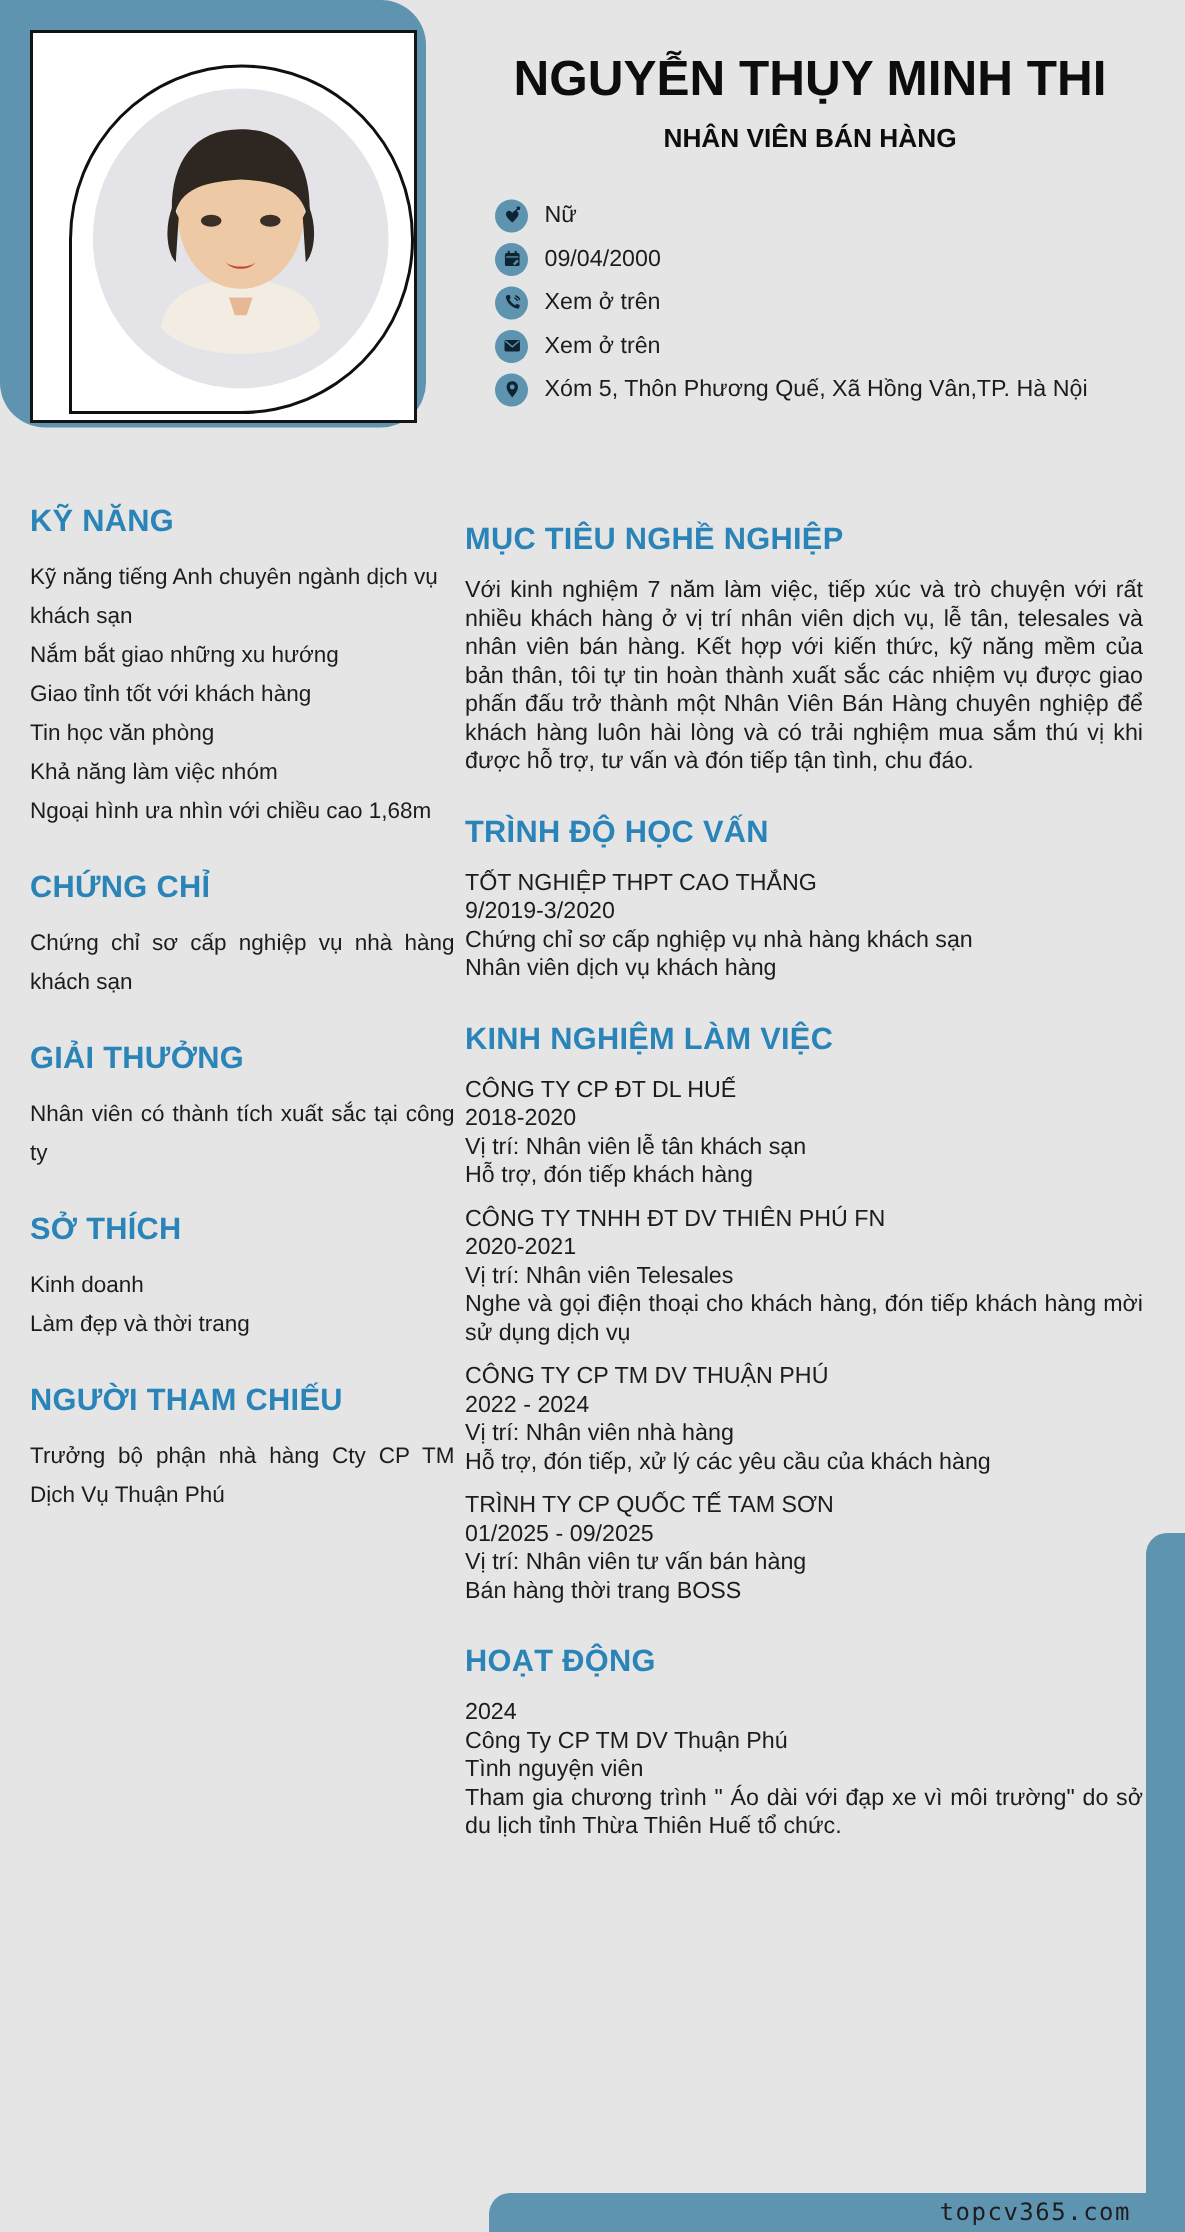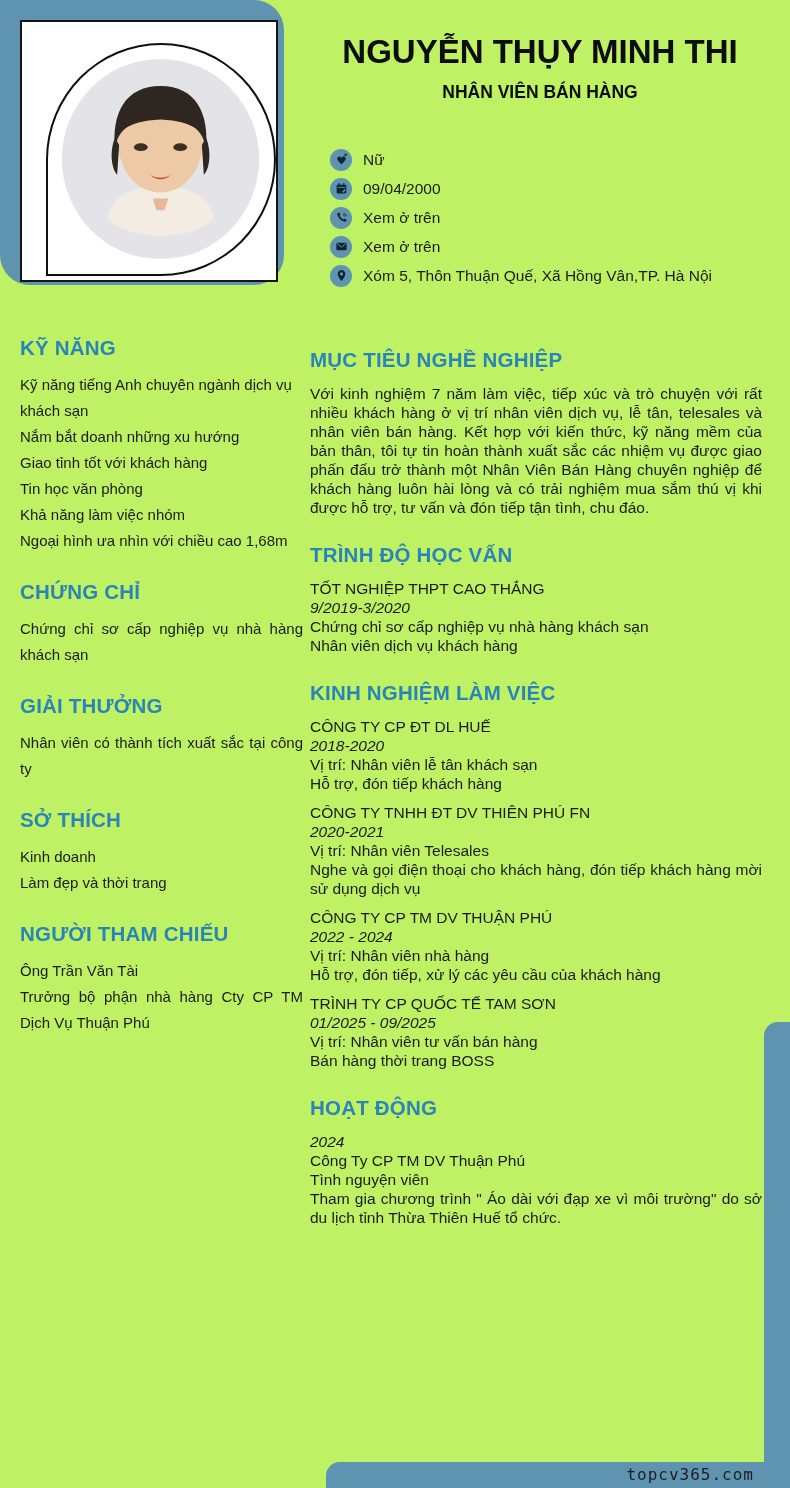--- a/index.html
+++ b/index.html
@@ -1,20 +1,20 @@
 <!DOCTYPE html>
 <html><head>
 <meta charset="utf-8">
 <style>
   * { margin: 0; padding: 0; box-sizing: border-box; }
   html,body { background: #fff; }
   .page {
     position: relative;
     width: 790px; height: 1488px;
-    background: #bef264;
+    background: #e5e5e5;
     font-family: "Liberation Sans", sans-serif;
     color: #1c1c1c;
     overflow: hidden;
   }
   
   .deco-topleft {
     position: absolute; left: 0; top: 0;
     width: 284px; height: 285px;
     background: #5e94af;
     border-radius: 0 30px 30px 30px;
@@ -72,21 +72,21 @@
     color: #0d0d0d;
   }
   .job-title {
     margin-top: 9px;
     text-align: center;
     font-size: 17.5px; font-weight: 700;
     color: #0d0d0d;
   }
   .contacts {
     list-style: none;
-    margin-top: 42px;
+    margin-top: 26px;
     padding-left: 30px;
   }
   .contacts li {
     display: flex; align-items: center;
     height: 29px; gap: 11px;
     font-size: 15.5px;
   }
   .cicon {
     flex: 0 0 auto;
     width: 22px; height: 22px;
@@ -102,21 +102,21 @@
     font-size: 20.5px; font-weight: 700;
     color: #2b84b8;
     letter-spacing: 0.2px;
     margin: 26px 0 12px 0;
   }
   section:first-child h2 { margin-top: 0; }
   .line { font-size: 15px; line-height: 26px; }
   .right-col .line { font-size: 15.5px; line-height: 19px; }
   .justify { text-align: justify; }
   .b { font-weight: 400; }
-  .i { font-style: italic; }
+  .i { }
   .job { margin-bottom: 10px; }
 </style>
 </head>
 <body>
 
 <div class="page">
 
   <div class="deco-topleft"></div>
 
   <div class="photo-box">
@@ -182,30 +182,30 @@
         </span>
         <span>Xem ở trên</span>
       </li>
       <li>
         <span class="cicon">
           <svg viewBox="0 0 24 24">
               <path d="M12 2 C8 2 5 5.2 5 9.2 C5 14.4 12 22 12 22 C12 22 19 14.4 19 9.2 C19 5.2 16 2 12 2 Z" fill="#0e2433"></path>
               <circle cx="12" cy="9.2" r="3" fill="#5e94af"></circle>
             </svg>
         </span>
-        <span>Xóm 5, Thôn Thuận Quế, Xã Hồng Vân,TP. Hà Nội</span>
+        <span>Xóm 5, Thôn Phương Quế, Xã Hồng Vân,TP. Hà Nội</span>
       </li>
     </ul>
   </header>
 
   <aside class="left-col">
     <section>
       <h2>KỸ NĂNG</h2>
       <p class="line">Kỹ năng tiếng Anh chuyên ngành dịch vụ khách sạn</p>
-      <p class="line">Nắm bắt doanh những xu hướng</p>
+      <p class="line">Nắm bắt giao những xu hướng</p>
       <p class="line">Giao tỉnh tốt với khách hàng</p>
       <p class="line">Tin học văn phòng</p>
       <p class="line">Khả năng làm việc nhóm</p>
       <p class="line">Ngoại hình ưa nhìn với chiều cao 1,68m</p>
     </section>
 
     <section>
       <h2>CHỨNG CHỈ</h2>
       <p class="line justify">Chứng chỉ sơ cấp nghiệp vụ nhà hàng khách sạn</p>
     </section>
@@ -216,21 +216,20 @@
     </section>
 
     <section>
       <h2>SỞ THÍCH</h2>
       <p class="line">Kinh doanh</p>
       <p class="line">Làm đẹp và thời trang</p>
     </section>
 
     <section>
       <h2>NGƯỜI THAM CHIẾU</h2>
-      <p class="line">Ông Trần Văn Tài</p>
       <p class="line justify">Trưởng bộ phận nhà hàng Cty CP TM Dịch Vụ Thuận Phú</p>
     </section>
   </aside>
 
   <main class="right-col">
     <section>
       <h2>MỤC TIÊU NGHỀ NGHIỆP</h2>
       <p class="line justify">Với kinh nghiệm 7 năm làm việc, tiếp xúc và trò chuyện với rất nhiều khách hàng ở vị trí nhân viên dịch vụ, lễ tân, telesales và nhân viên bán hàng. Kết hợp với kiến thức, kỹ năng mềm của bản thân, tôi tự tin hoàn thành xuất sắc các nhiệm vụ được giao phấn đấu trở thành một Nhân Viên Bán Hàng chuyên nghiệp để khách hàng luôn hài lòng và có trải nghiệm mua sắm thú vị khi được hỗ trợ, tư vấn và đón tiếp tận tình, chu đáo.</p>
     </section>
 

